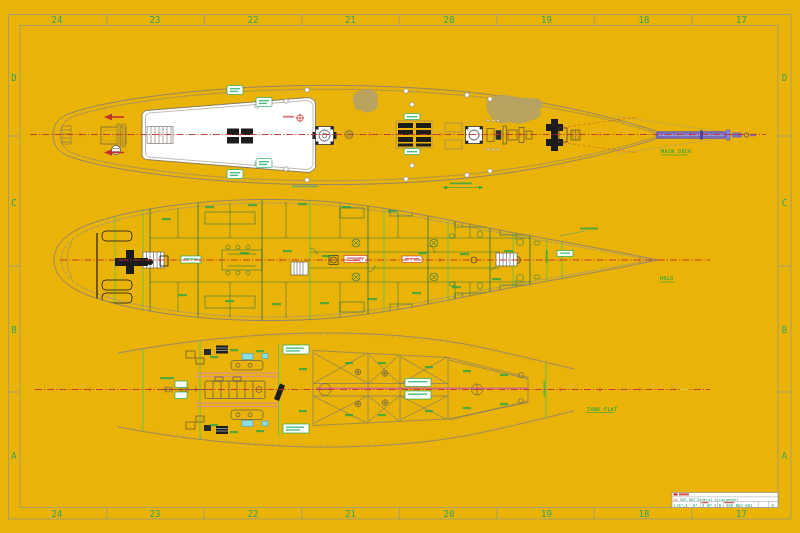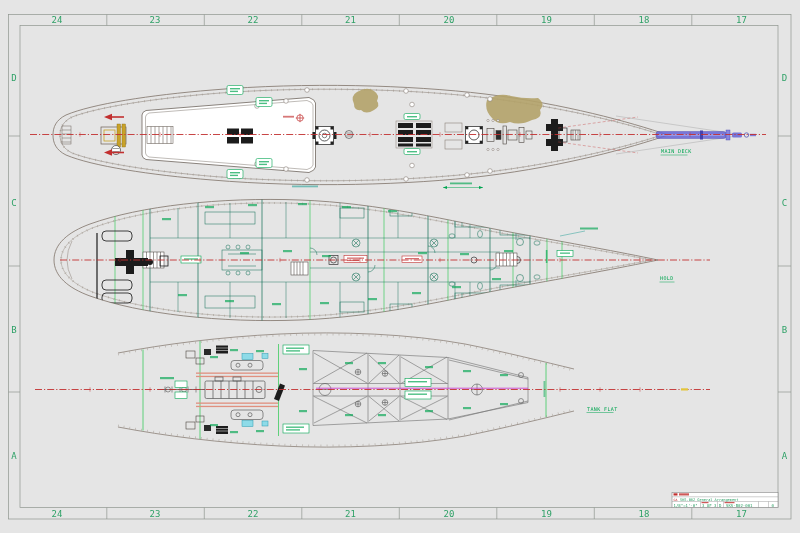--- a/index.html
+++ b/index.html
@@ -1,16 +1,16 @@
 <!DOCTYPE html>
 <html><head>
 <meta charset="utf-8">
 <style>
   html,body{margin:0;padding:0;background:#ffffff;}
-  .sheet{position:relative;width:800px;height:533px;background:#e5e5e5;overflow:hidden;
+  .sheet{position:relative;width:800px;height:533px;background:#eab308;overflow:hidden;
          font-family:"DejaVu Sans Mono","Liberation Mono",monospace;}
   svg{position:absolute;left:0;top:0;}
   text{font-family:"DejaVu Sans Mono","Liberation Mono",monospace;}
   .zone{fill:#2fa167;font-size:9px;}
   .viewlabel{fill:#00a550;font-size:5px;letter-spacing:.4px;}
   .tb{fill:#2fa167;}
 </style>
 </head>
 <body>
 

